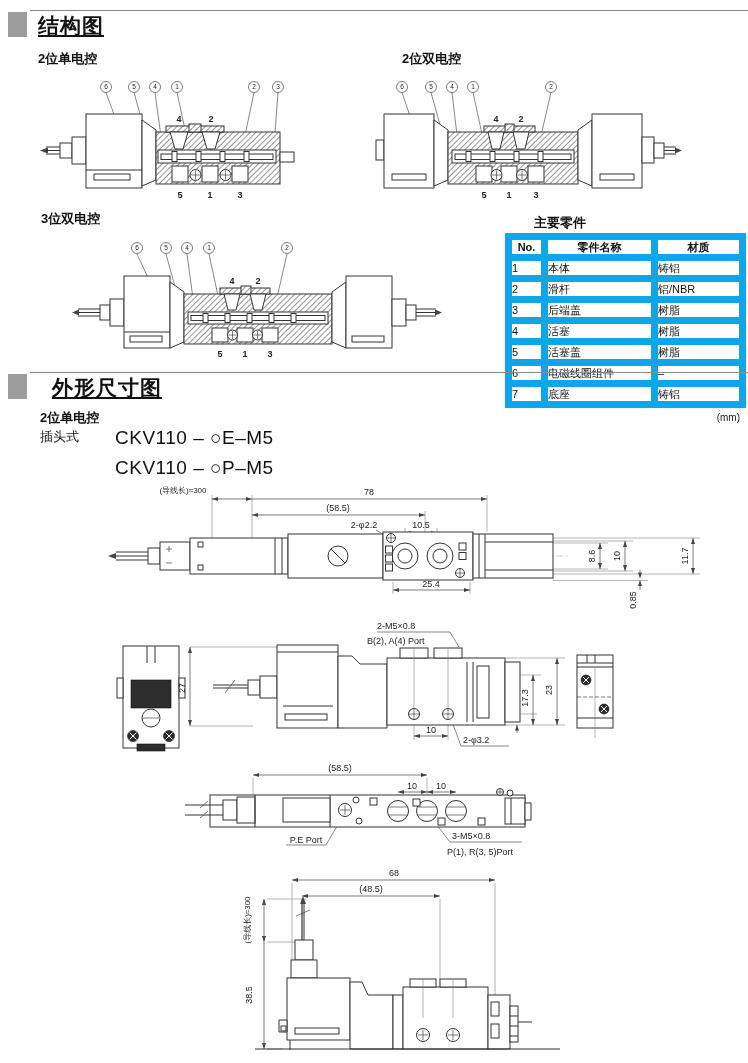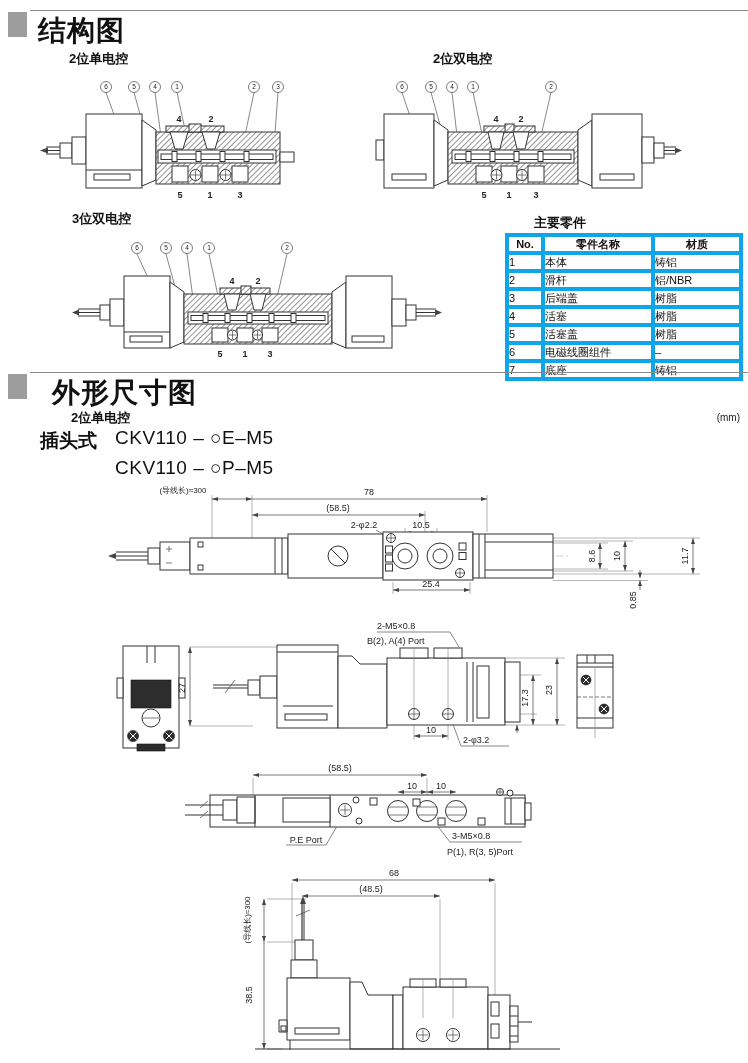--- a/index.html
+++ b/index.html
@@ -1,28 +1,28 @@
 <!DOCTYPE html>
 <html><head>
 <meta charset="utf-8">
 <style>
   html,body{margin:0;padding:0;background:#e8e8e8;}
   .page{position:relative;width:748px;height:1063px;background:#fff;overflow:hidden;
         font-family:"Liberation Sans","DejaVu Sans",sans-serif;color:#111;}
   .rule{position:absolute;left:30px;right:0;height:0;border-top:1.5px solid #8a8a8a;}
   .sq{position:absolute;width:19px;height:25px;background:#9d9d9d;}
-  .sec-title{position:absolute;font-size:28px;font-weight:bold;letter-spacing:1px;}
-  .sub{position:absolute;font-size:13px;font-weight:bold;margin-left:31px;}
+  .sec-title{position:absolute;font-size:21px;font-weight:bold;letter-spacing:1px;text-decoration:underline;}
+  .sub{position:absolute;font-size:13px;font-weight:bold;}
   .unit{position:absolute;font-size:10px;color:#222;margin-top:24px;}
-  .mount{position:absolute;font-size:19px;font-weight:bold;}
+  .mount{position:absolute;font-size:13px;}
   .model{position:absolute;font-size:19px;letter-spacing:.5px;}
   .pt-title{position:absolute;font-size:13px;font-weight:bold;}
   table.parts{position:absolute;border-collapse:collapse;table-layout:fixed;
       border-top:2px solid #111;border-bottom:2px solid #111;font-size:11px;}
-  table.parts th,table.parts td{border:4px solid #0ea5e9;
+  table.parts th,table.parts td{border:7px solid #0ea5e9;
       padding:0;height:14px;line-height:14px;font-weight:normal;}
   table.parts th{font-weight:bold;}
   svg{position:absolute;overflow:visible;}
   svg text{font-family:"Liberation Sans","DejaVu Sans",sans-serif;fill:#222;}
   .co{font-size:6.5px;text-anchor:middle;}
   .pn{font-size:9px;font-weight:bold;text-anchor:middle;}
   .dim{font-size:9px;text-anchor:middle;}
   .dimcn{font-size:8px;text-anchor:middle;}
   .dimL{font-size:9px;text-anchor:start;}
   .ln{stroke:#333;stroke-width:1;fill:none;}

